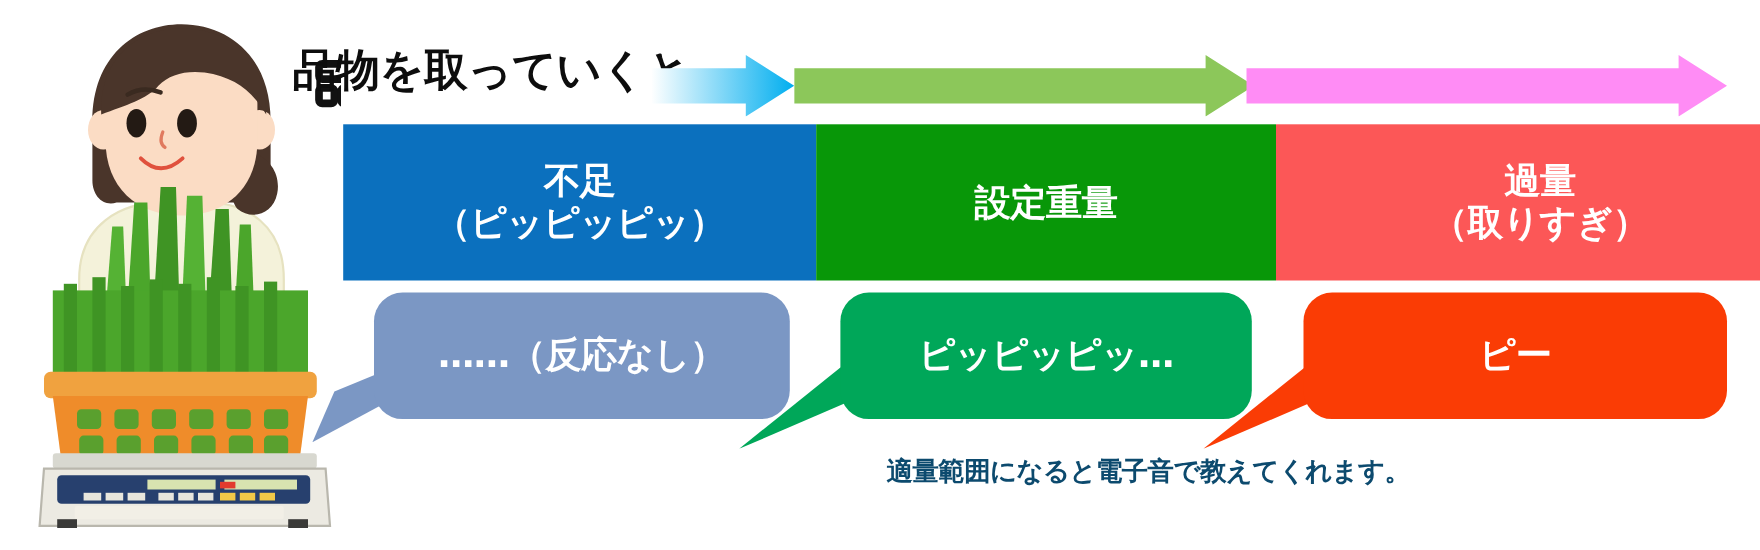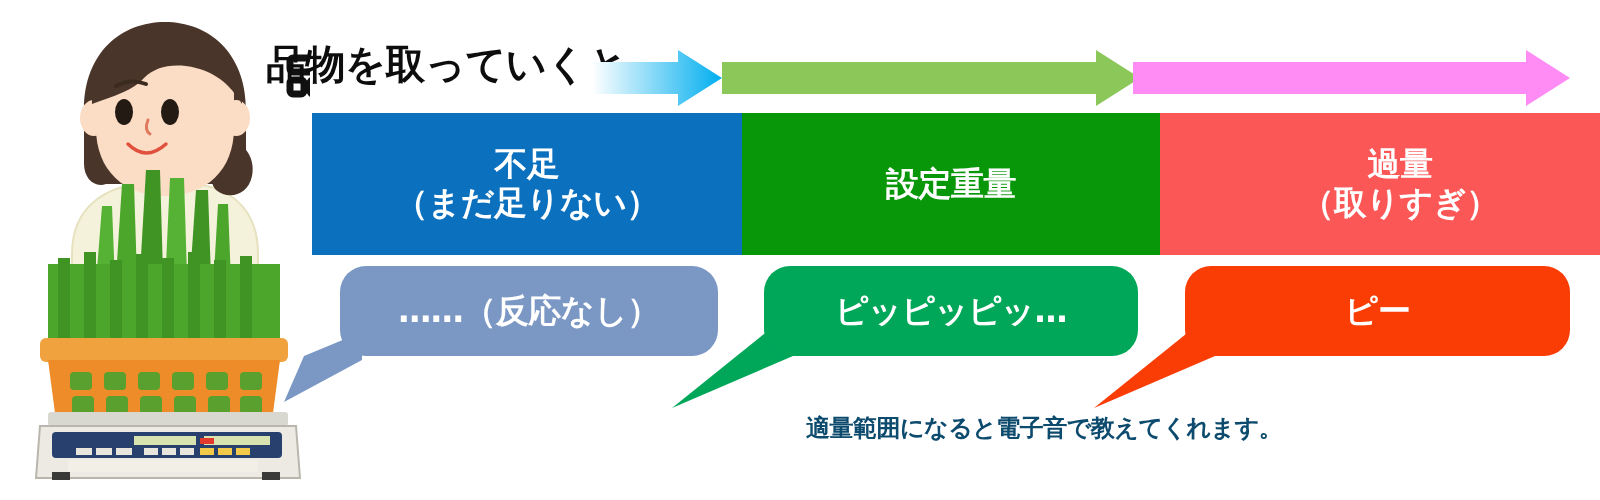--- a/index.html
+++ b/index.html
@@ -41,21 +41,21 @@
     letter-spacing:-0.5px;
   }
   .band .l1{display:block;}
   .band .l2{display:block;}
   .band-low{left:312px;width:430px;}
   .band-ok{left:742px;width:418px;}
   .band-over{left:1160px;width:480px;}
 
   
   .bubble{
-    position:absolute;top:266px;height:90px;
+    position:absolute;top:266px;height:115px;
     border-radius:26px;
     color:#fff;font-weight:700;font-size:33px;
     display:flex;align-items:center;justify-content:center;
     text-align:center;letter-spacing:-0.5px;
     z-index:3;
   }
   .bubble-none{left:340px;width:378px;background:#7b97c4;}
   .bubble-beep{left:764px;width:374px;background:#00a759;}
   .bubble-long{left:1185px;width:385px;background:#fa3c05;}
 
@@ -200,21 +200,21 @@
   </div>
 
   <div class="arrow arrow-pink">
     <svg width="437" height="56" viewBox="0 0 437 56">
       <path d="M0 12 L393 12 L393 0 L437 28 L393 56 L393 44 L0 44 Z" fill="#ff8cf5"></path>
     </svg>
   </div>
 
   <div class="band band-low" style="background:#0b70be">
     <span class="l1">不足</span>
-    <span class="l2">（まだ足りない）</span>
+    <span class="l2">（ピッピッピッ）</span>
   </div>
 
   <div class="band band-ok" style="background:#089708">
     <span class="l1">設定重量</span>
   </div>
 
   <div class="band band-over" style="background:#fc5757">
     <span class="l1">過量</span>
     <span class="l2">（取りすぎ）</span>
   </div>

